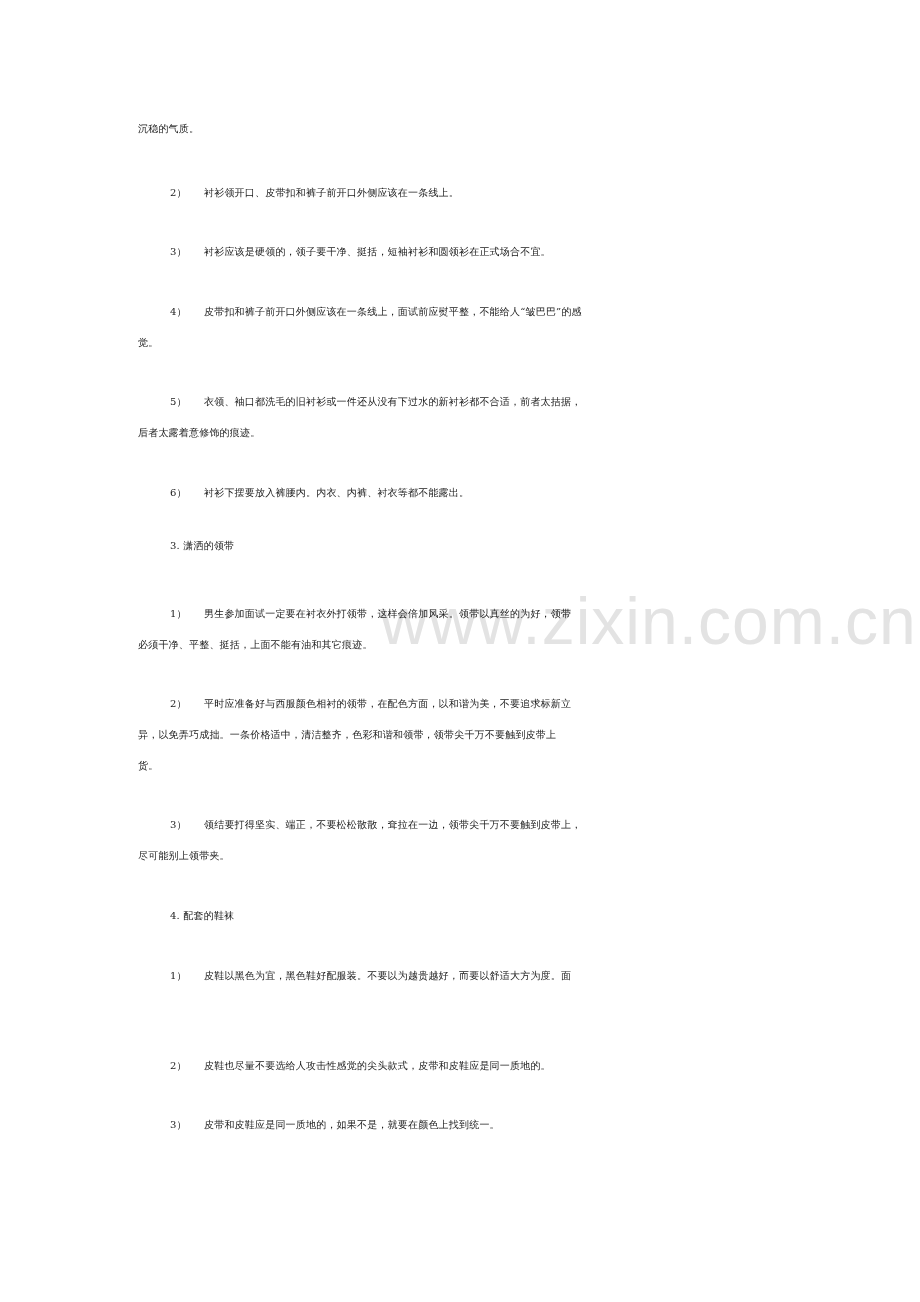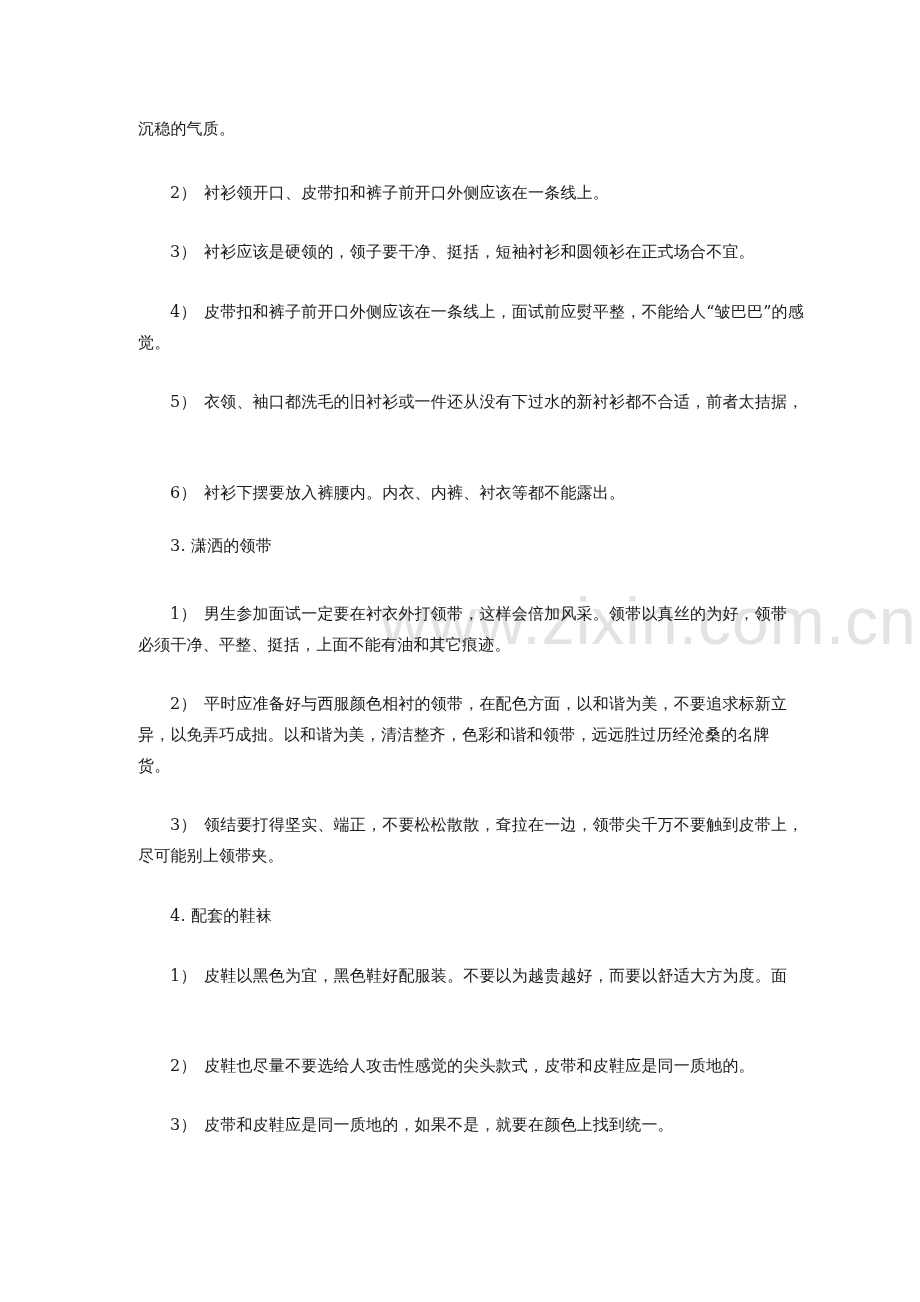--- a/index.html
+++ b/index.html
@@ -4,21 +4,21 @@
 <style>
   html, body { margin: 0; padding: 0; background: #ffffff; }
   body {
     width: 920px; height: 1302px; position: relative; overflow: hidden;
     font-family: "DejaVu Serif", "Liberation Serif", serif;
     color: #1a1a1a;
   }
   .page { position: absolute; left: 0; top: 0; width: 920px; height: 1302px; }
   .line {
     position: absolute; left: 138px; width: 650px;
-    font-size: 16px; line-height: 20px; white-space: nowrap;
+    font-size: 10px; line-height: 20px; white-space: nowrap;
     letter-spacing: 0.2px;
   }
   .indent { left: 170px; }
   .num { display: inline-block; width: 34px; }
   .watermark {
     position: absolute; left: 380px; top: 586px;
     font-family: "Liberation Sans", "DejaVu Sans", sans-serif;
     font-size: 66px; color: #e3e3e3; letter-spacing: 1px;
     z-index: 0; line-height: 70px; text-align: center;
   }
@@ -41,36 +41,37 @@
   </div>
 
   <div class="line indent" style="top:302px">
     <span class="num">4）</span><span>皮带扣和裤子前开口外侧应该在一条线上，面试前应熨平整，不能给人“皱巴巴”的感</span>
   </div>
   <div class="line" style="top:333px">觉。</div>
 
   <div class="line indent" style="top:392px">
     <span class="num">5）</span><span>衣领、袖口都洗毛的旧衬衫或一件还从没有下过水的新衬衫都不合适，前者太拮据，</span>
   </div>
+  <div class="line" style="top:423px">后者太露着意修饰的痕迹。</div>
 
   <div class="line indent" style="top:483px">
     <span class="num">6）</span><span>衬衫下摆要放入裤腰内。内衣、内裤、衬衣等都不能露出。</span>
   </div>
 
   <div class="line indent" style="top:536px">3. 潇洒的领带</div>
 
   <div class="line indent" style="top:604px">
     <span class="num">1）</span><span>男生参加面试一定要在衬衣外打领带，这样会倍加风采。领带以真丝的为好，领带</span>
   </div>
   <div class="line" style="top:635px">必须干净、平整、挺括，上面不能有油和其它痕迹。</div>
 
   <div class="line indent" style="top:694px">
     <span class="num">2）</span><span>平时应准备好与西服颜色相衬的领带，在配色方面，以和谐为美，不要追求标新立</span>
   </div>
-  <div class="line" style="top:725px">异，以免弄巧成拙。以和谐为美，清洁整齐，色彩和谐和领带，远远胜过历经沧桑的名牌</div>
+  <div class="line" style="top:725px">异，以免弄巧成拙。一条价格适中，清洁整齐，色彩和谐和领带，领带尖千万不要触到皮带上</div>
   <div class="line" style="top:756px">货。</div>
 
   <div class="line indent" style="top:815px">
     <span class="num">3）</span><span>领结要打得坚实、端正，不要松松散散，耷拉在一边，领带尖千万不要触到皮带上，</span>
   </div>
   <div class="line" style="top:846px">尽可能别上领带夹。</div>
 
   <div class="line indent" style="top:906px">4. 配套的鞋袜</div>
 
   <div class="line indent" style="top:966px">

